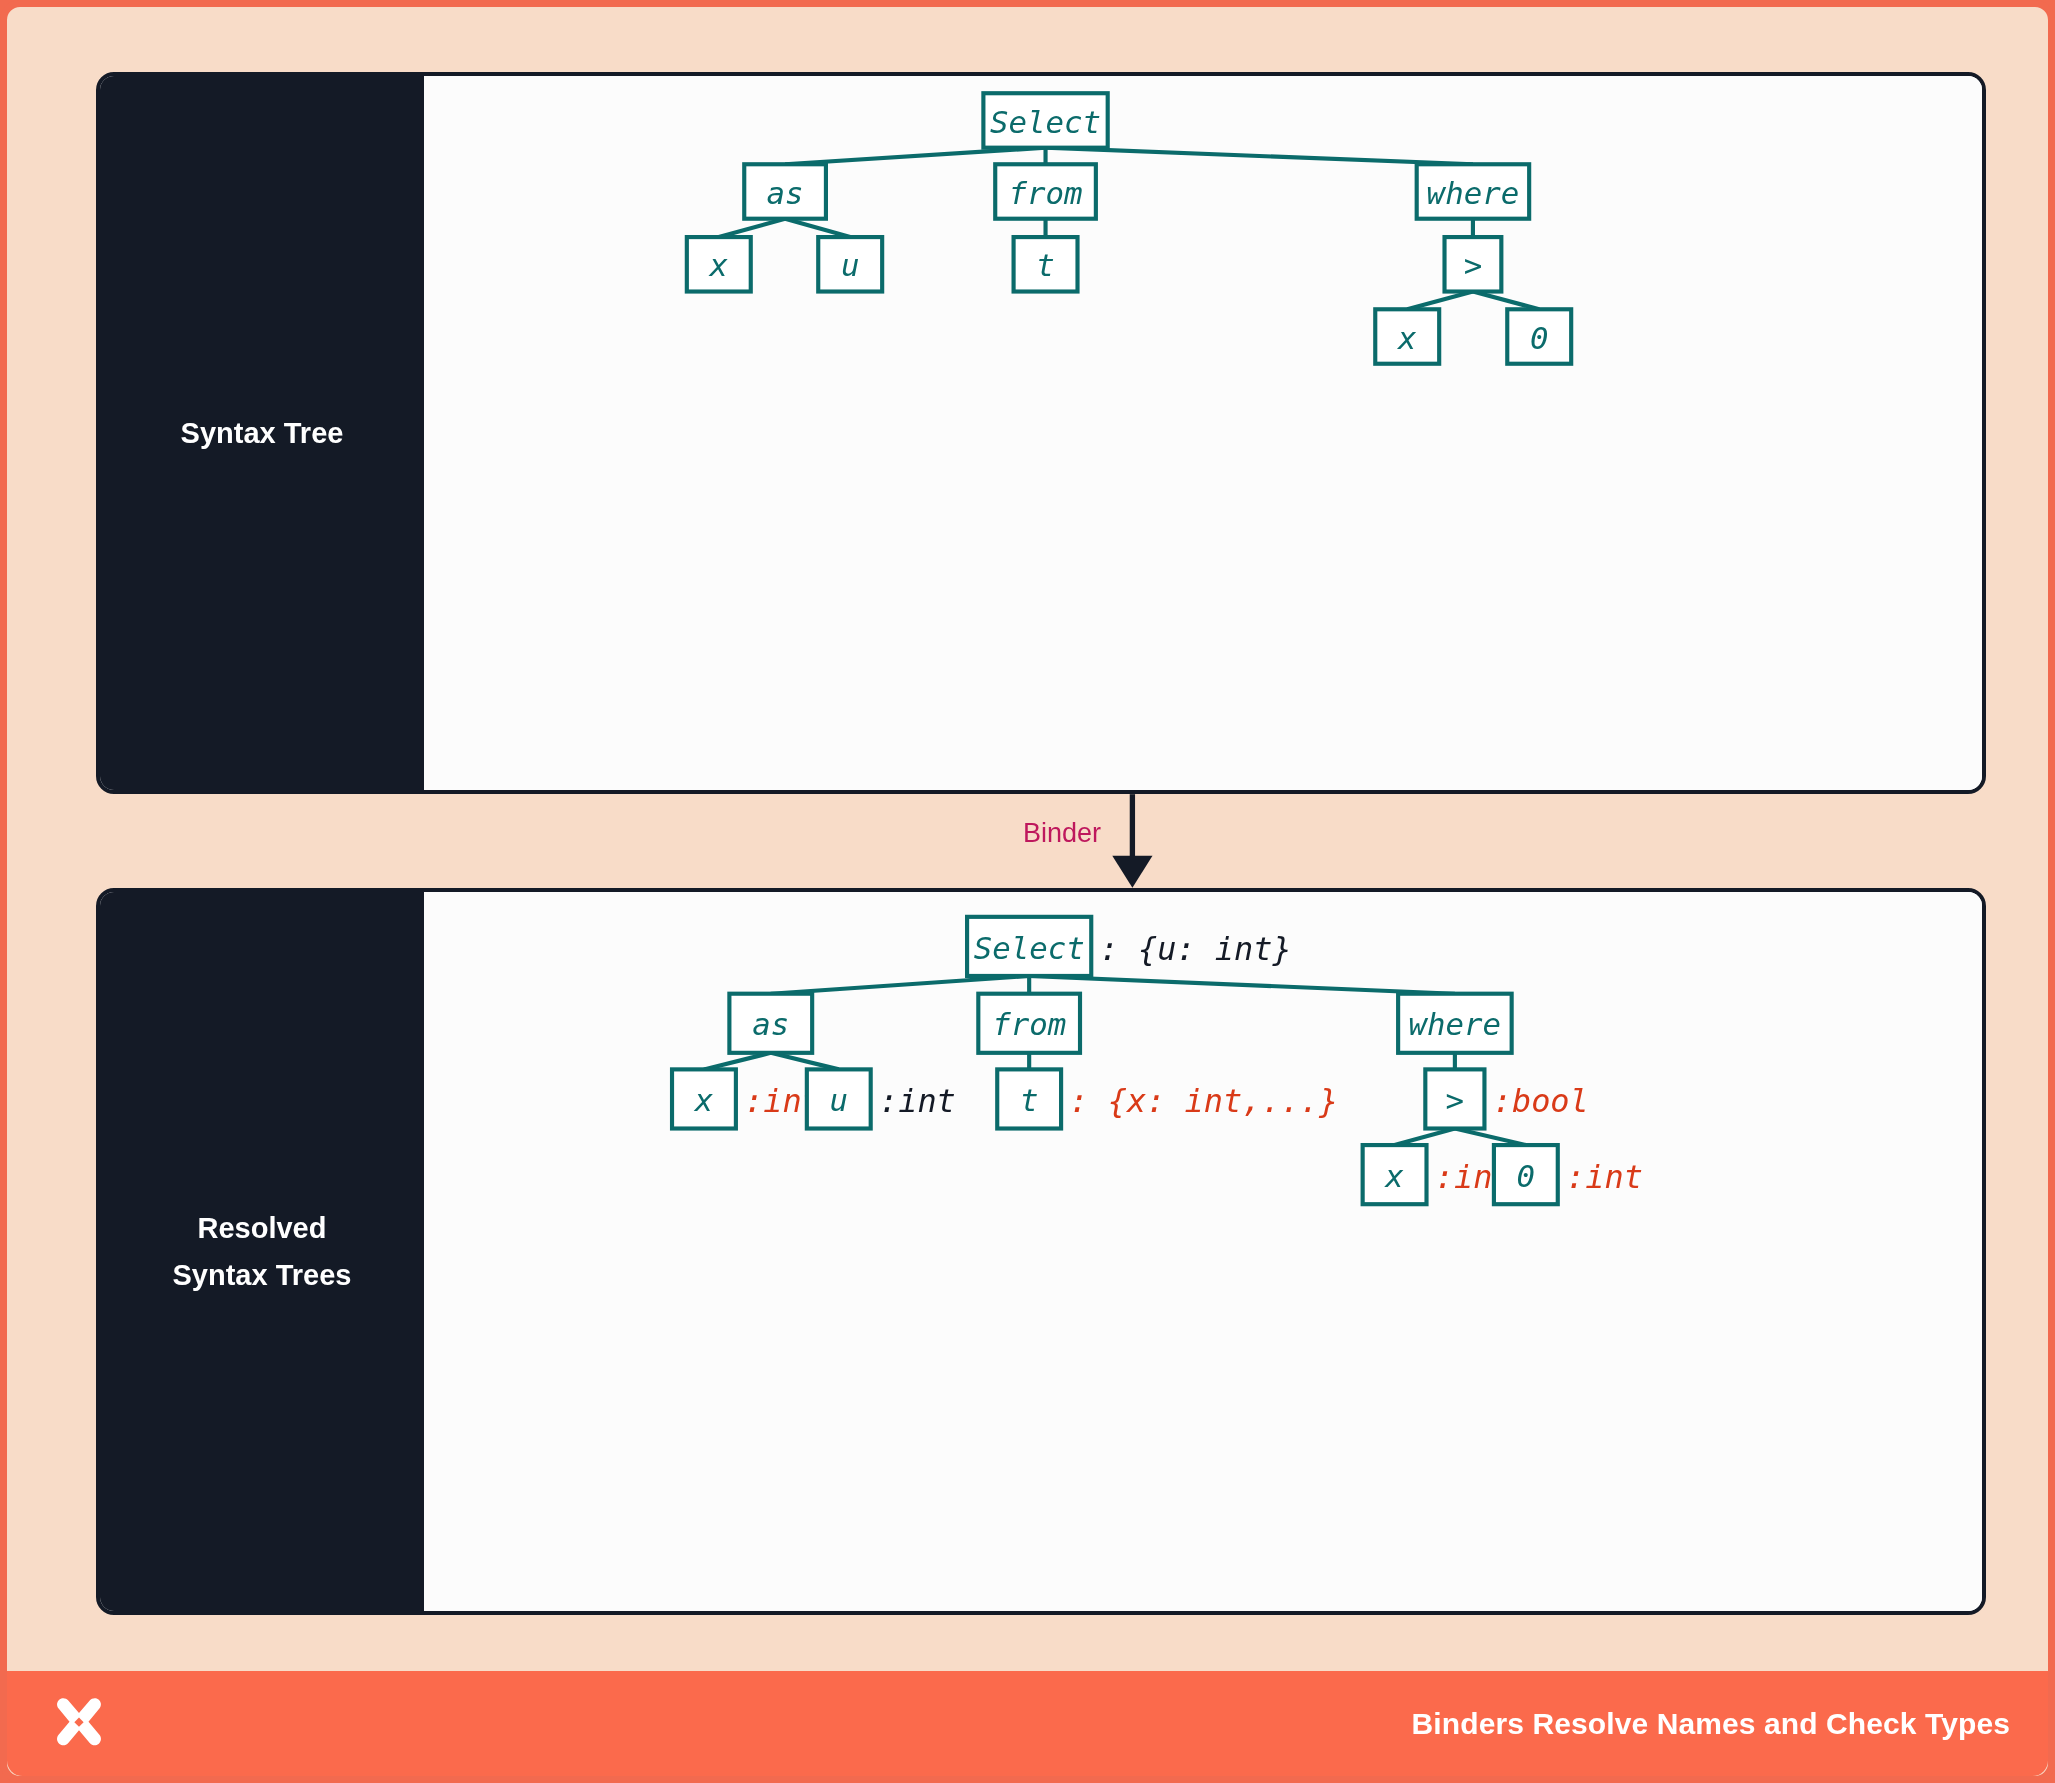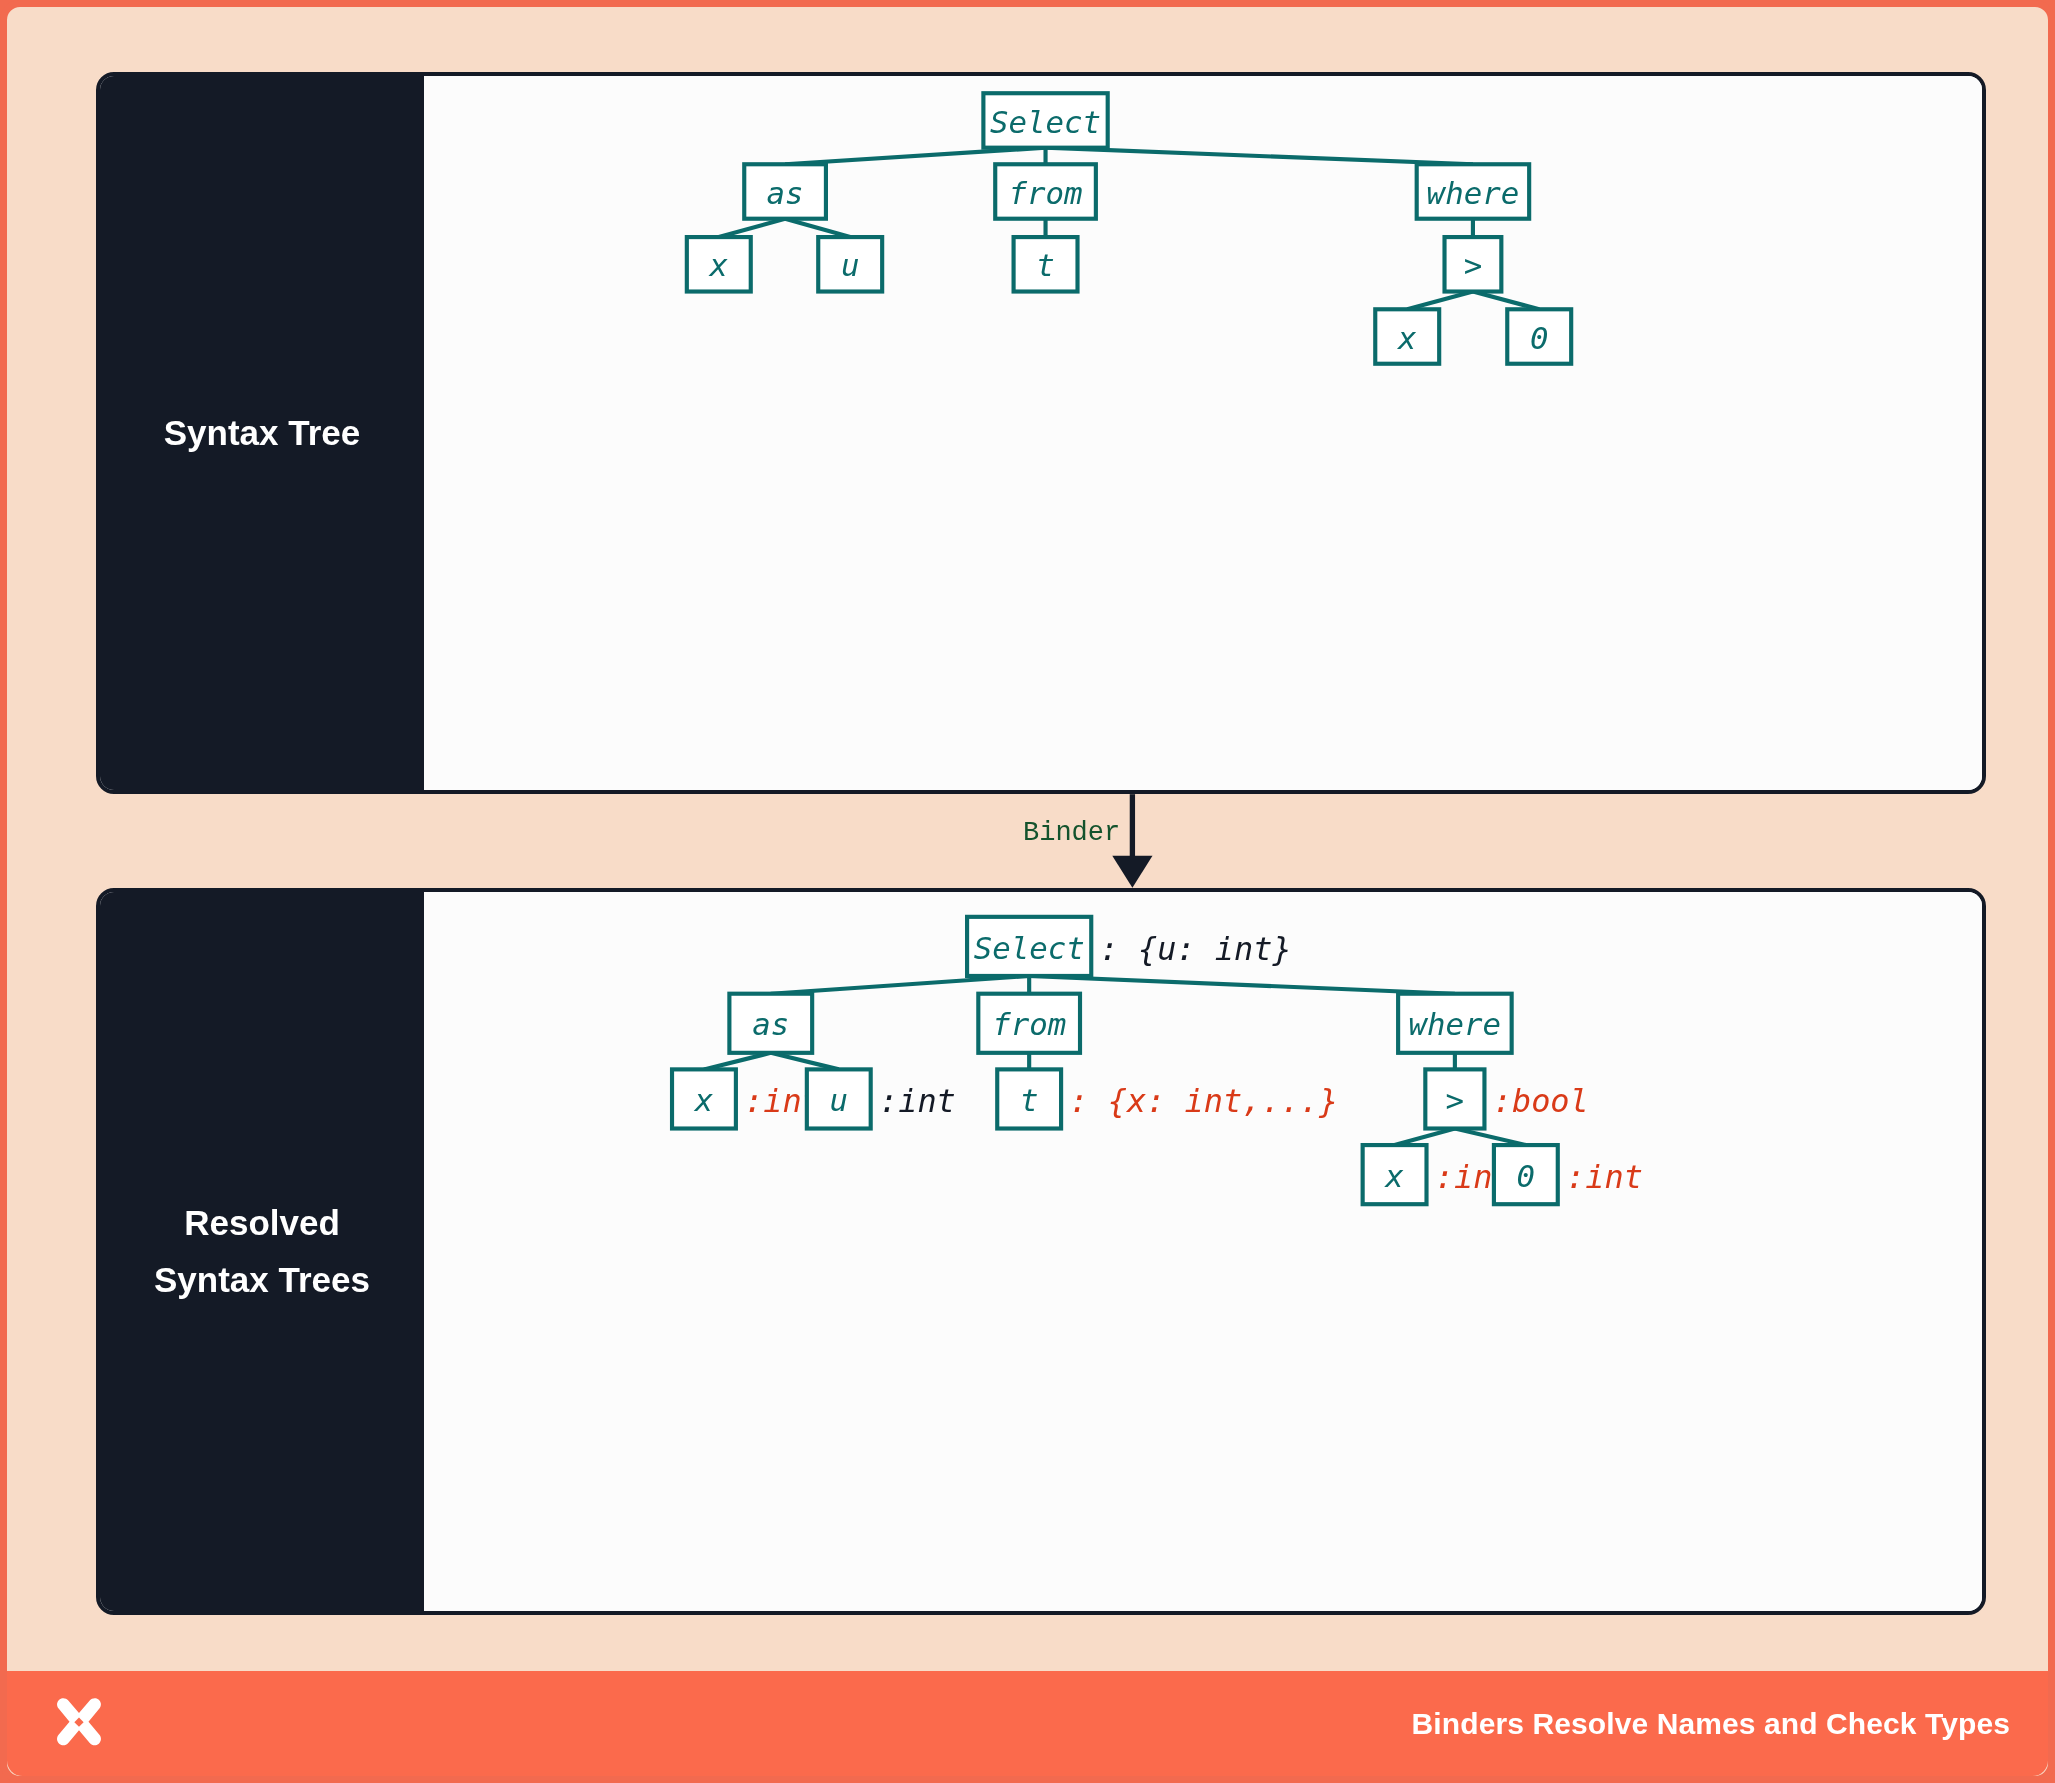--- a/index.html
+++ b/index.html
@@ -50,21 +50,21 @@
   #panel-top   { left:89px; top:65px;  width:1890px; height:722px; }
   #panel-bottom{ left:89px; top:881px; width:1890px; height:727px; }
 
   .panel-side{
     width:324px;
     flex:0 0 324px;
     background:#141A26;
     color:#ffffff;
     display:flex; align-items:center; justify-content:center;
     text-align:center;
-    font-size:35px;
+    font-size:29px;
     font-weight:700;
     line-height:1.62;
     user-select:none;
   }
   .panel-body{ position:relative; flex:1 1 auto; background:#FCFCFC;font-style:italic; }
 
   svg.tree{ position:absolute; left:0; top:0; width:100%; height:100%; display:block;}
 
   .node-text{
     font-family:"DejaVu Sans Mono","Liberation Mono",monospace;
@@ -82,23 +82,23 @@
   .ann-dark{ fill:#141A26; }
 
   
   .binder-zone{
     position:absolute;
     left:89px; top:787px; width:1890px; height:95px;
   }
   .binder-label{
     position:absolute;
     left:1016px; top:811px;
-    font-family:Liberation Mono, monospace;
+    font-family:Liberation Sans, sans-serif;
     font-size:27px;
-    color:#14532d;
+    color:#be185d;
     white-space:nowrap;
   }
 </style>
 </head>
 <body>
 
 <div class="frame">
 
   <div class="panel" id="panel-top">
     <div class="panel-side">

